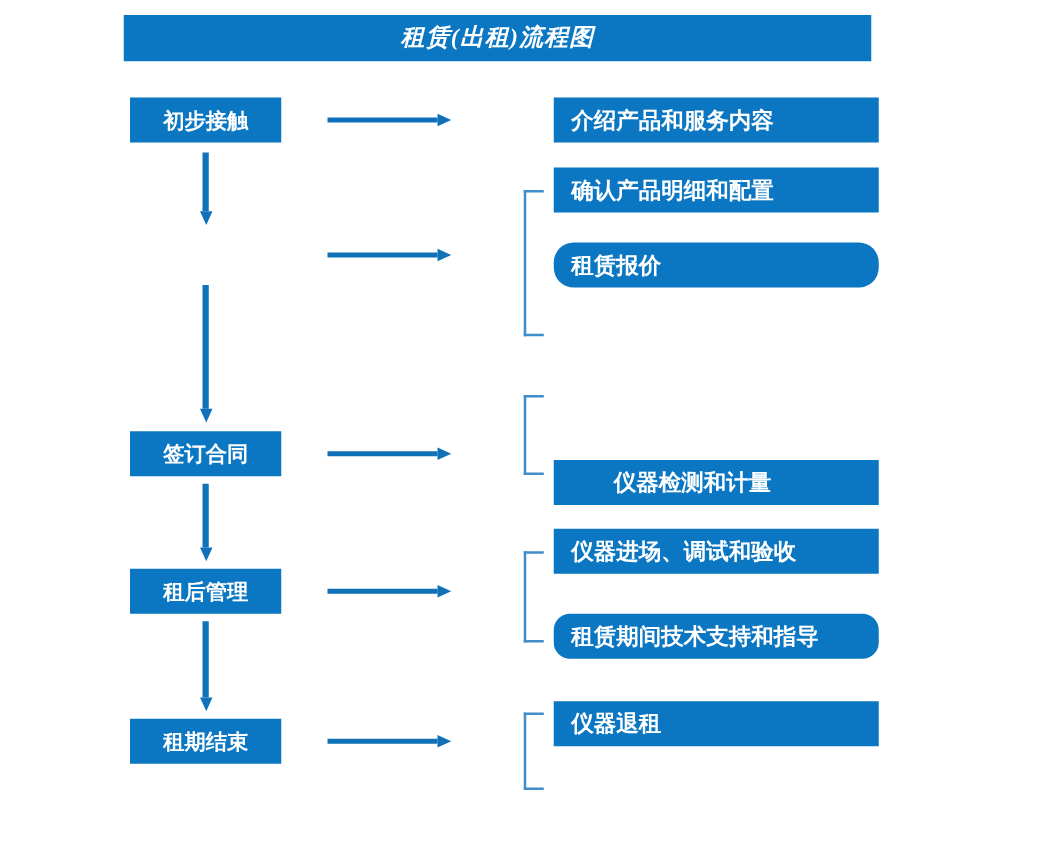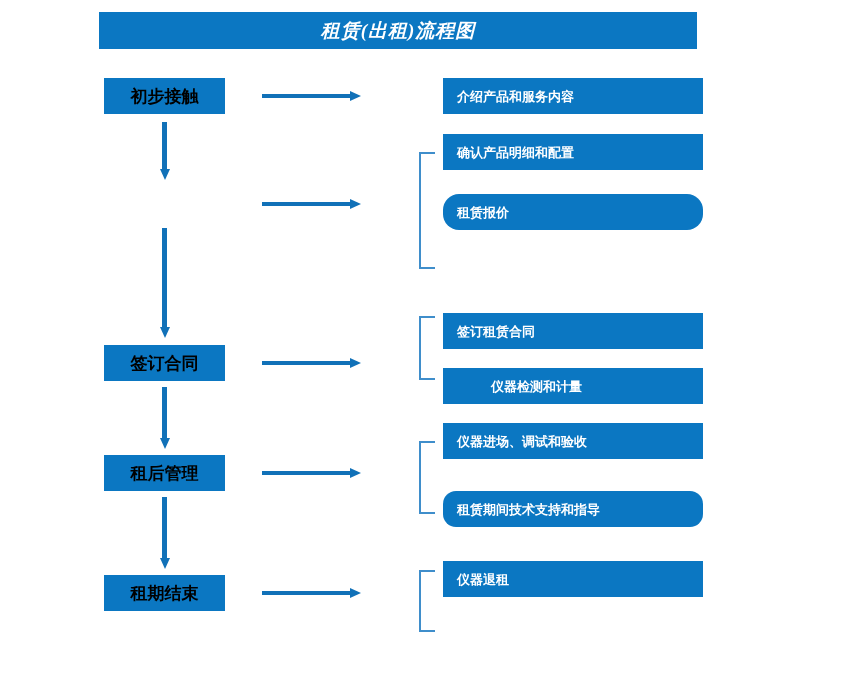--- a/index.html
+++ b/index.html
@@ -47,40 +47,40 @@
     position: absolute;
     left: 104px;
     width: 121px;
     height: 36px;
     background: #0b77c2;
     display: flex;
     align-items: center;
     justify-content: center;
   }
   .stage-box .stage-text {
-    color: #000000;
+    color: #ffffff;
     font-size: 17px;
     font-weight: bold;
     line-height: 1;
   }
 
   .detail-box {
     position: absolute;
     left: 443px;
     width: 260px;
     height: 36px;
     background: #0b77c2;
     display: flex;
     align-items: center;
     padding-left: 14px;
     box-sizing: border-box;
   }
   .detail-box .detail-text {
     color: #ffffff;
-    font-size: 13px;
+    font-size: 18px;
     font-weight: bold;
     line-height: 1;
     white-space: nowrap;
   }
 
   
   .v-arrow {
     position: absolute;
     left: 160px;
     width: 9px;
@@ -223,23 +223,20 @@
 
   <div class="detail-box" style="top:134px;">
     <span class="detail-text">确认产品明细和配置</span>
   </div>
 
   <div class="detail-box" style="top:194px;border-radius:16px;">
     <span class="detail-text">租赁报价</span>
   </div>
 
 
-  <div class="detail-box" style="top:313px;">
-    <span class="detail-text">签订租赁合同</span>
-  </div>
 
   <div class="detail-box" style="top:368px;padding-left:48px;">
     <span class="detail-text">仪器检测和计量</span>
   </div>
 
   <div class="detail-box" style="top:423px;">
     <span class="detail-text">仪器进场、调试和验收</span>
   </div>
 
   <div class="detail-box" style="top:491px;border-radius:13px;">

